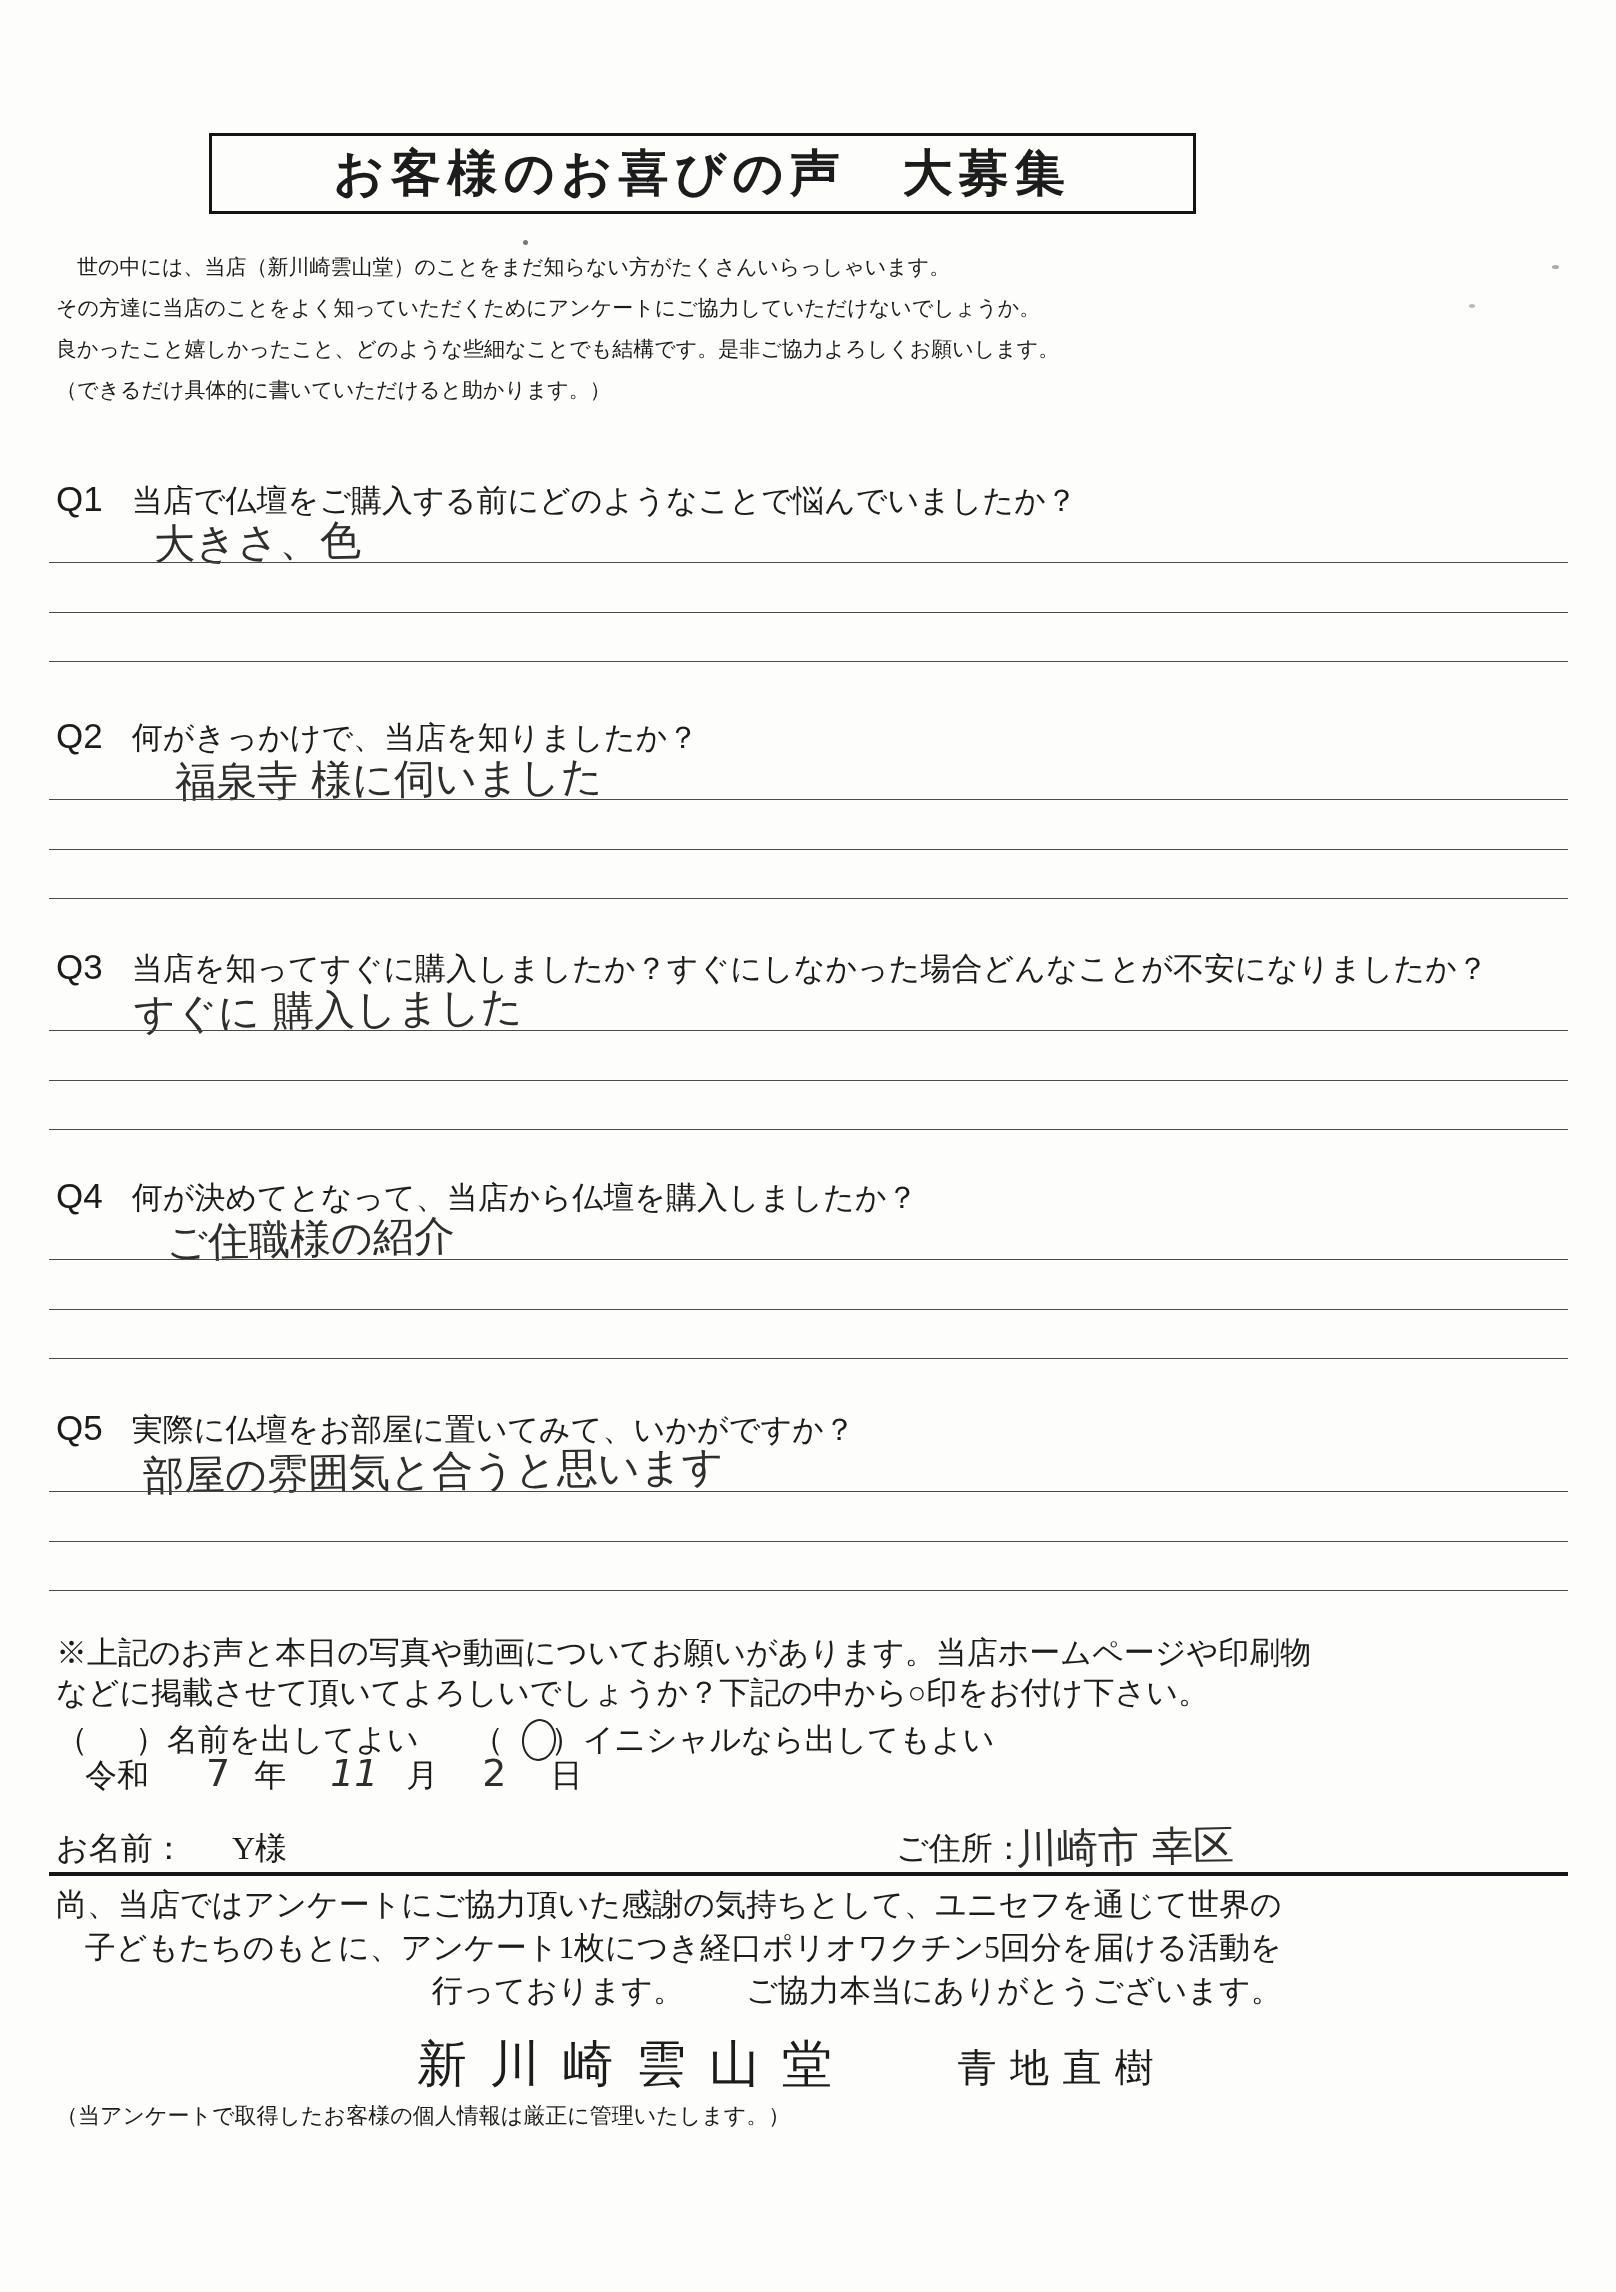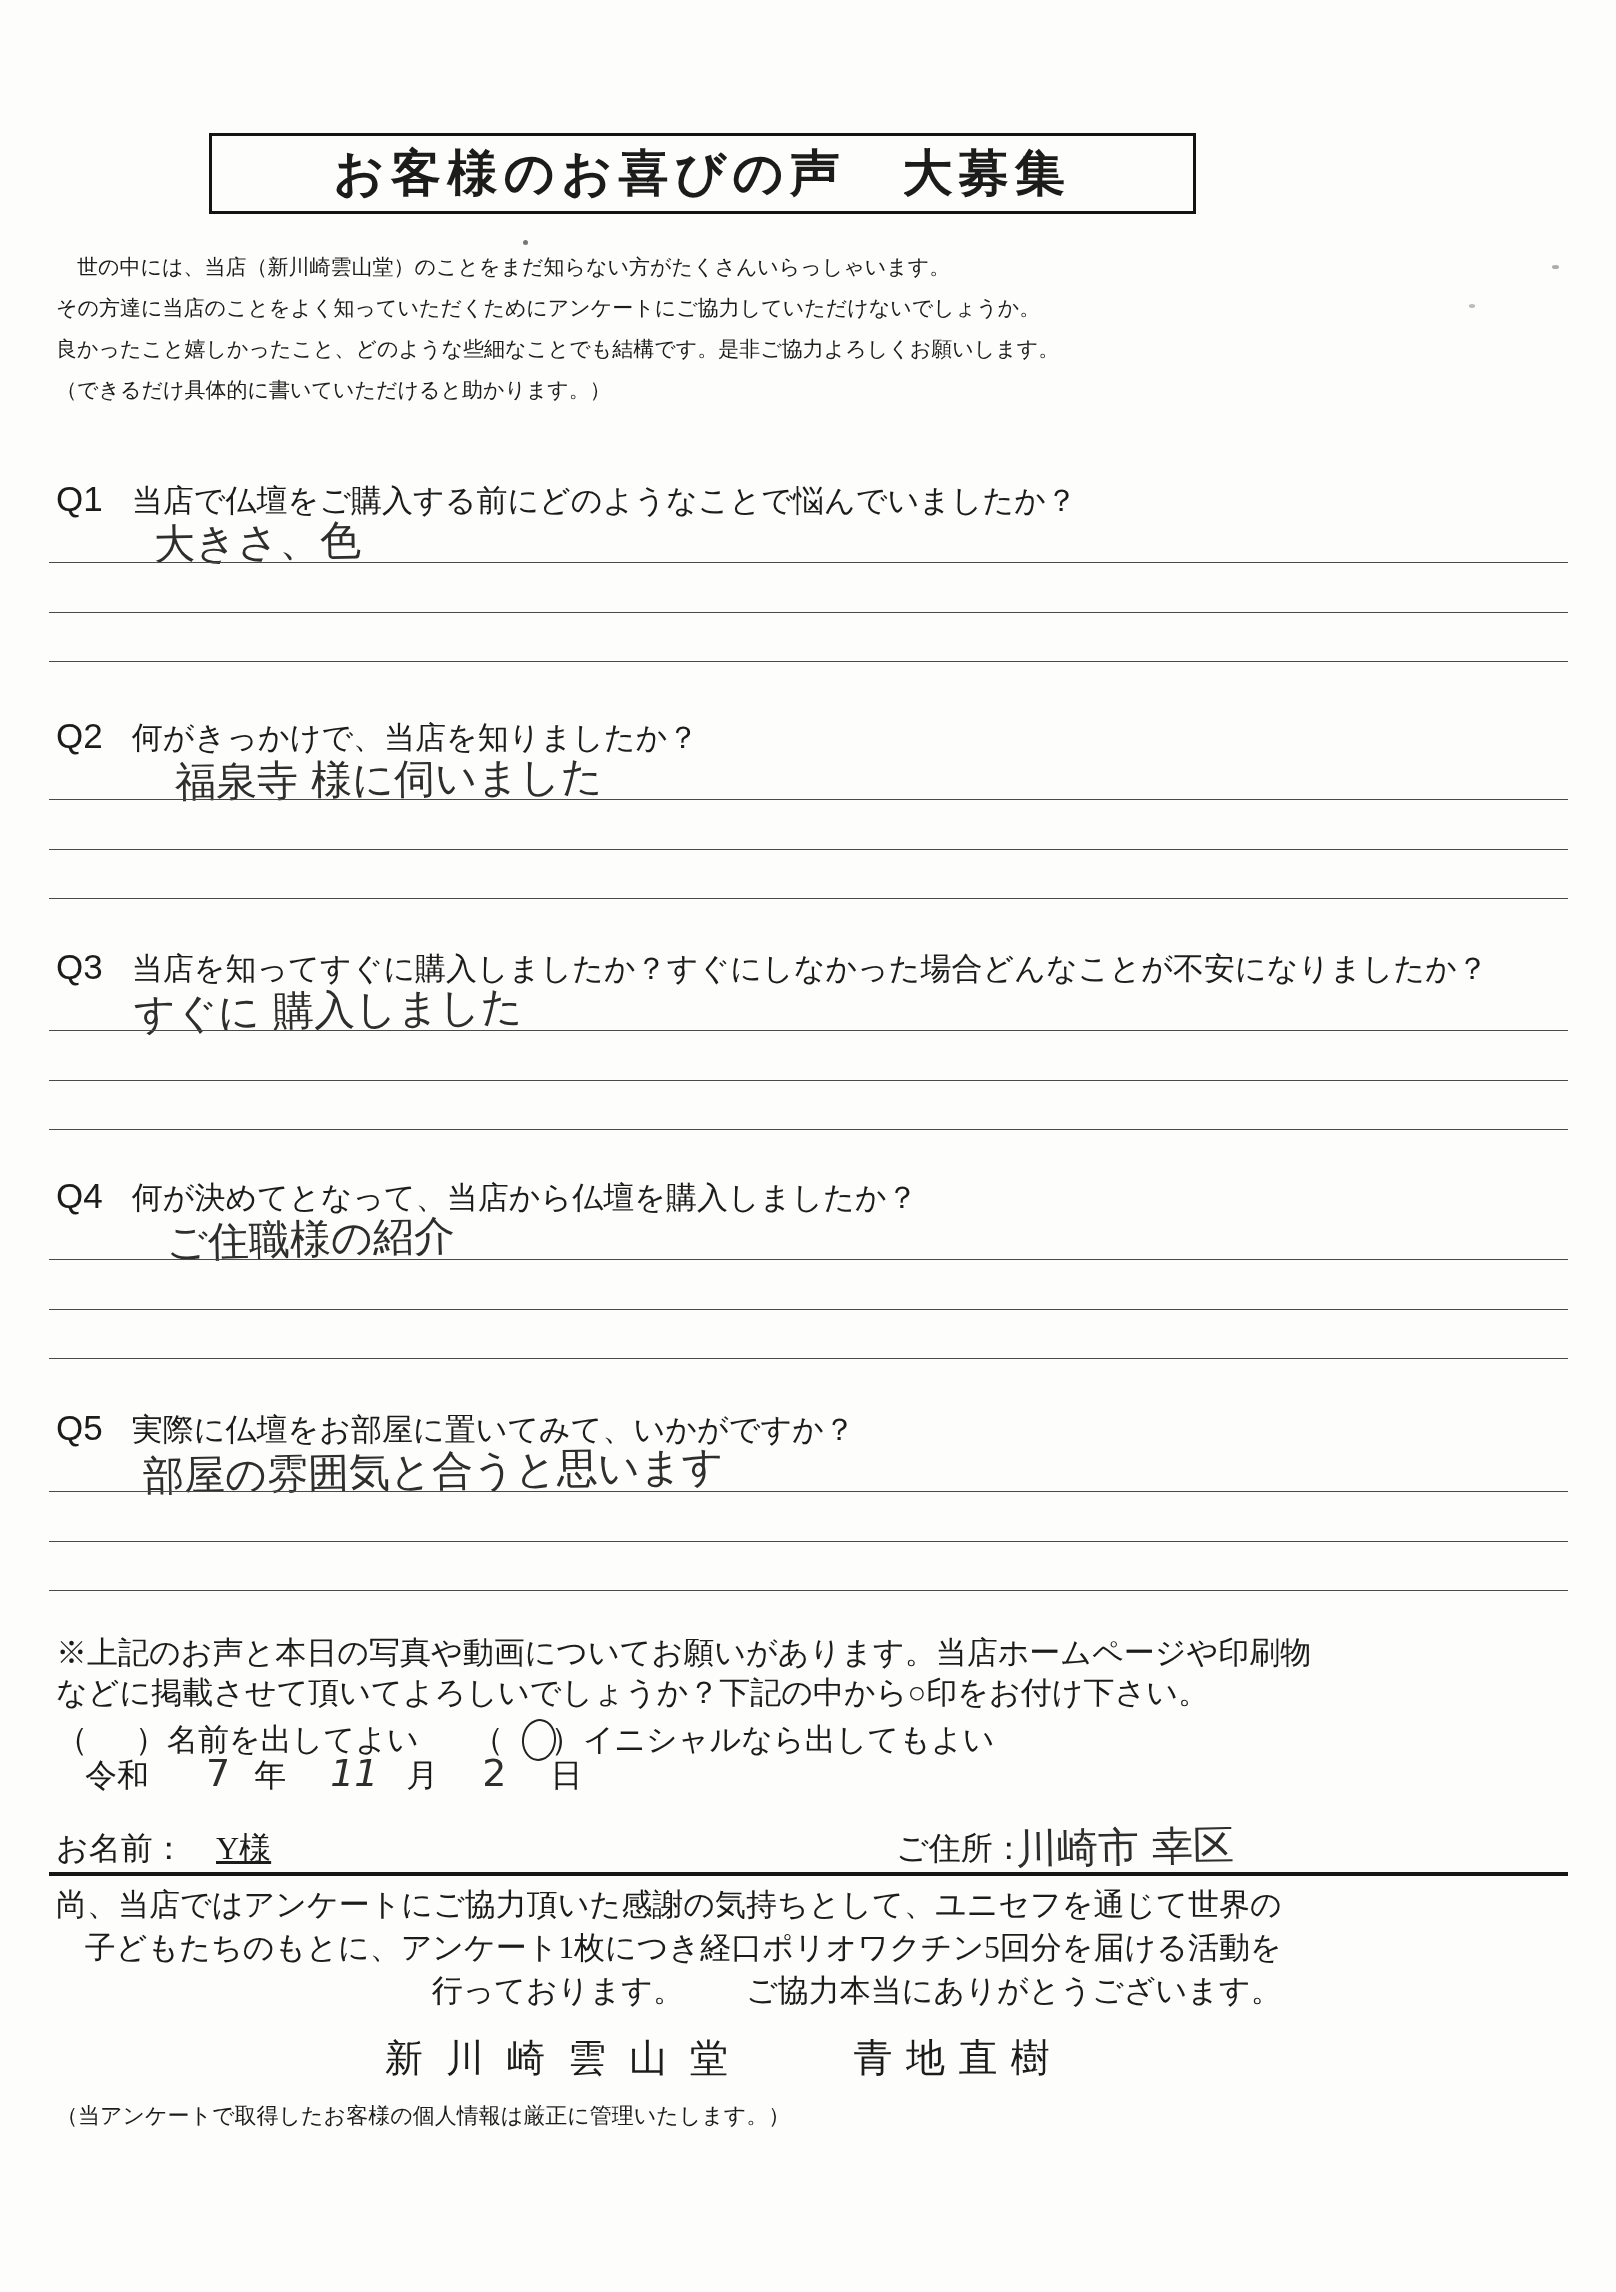--- a/index.html
+++ b/index.html
@@ -54,21 +54,21 @@
     position:relative;top:7.2px;left:5.4px;
   }
   .opt2{margin-left:53px;}
   .date-row{position:absolute;left:85px;top:1751px;font-size:32px;white-space:nowrap;}
   .date-row .hand{font-size:38px;}
   .sig-row{position:absolute;left:0;top:1827px;width:100%;height:45px;font-size:32px;}
   .sig-underline{position:absolute;left:49px;right:49px;top:1872px;border-bottom:4.5px solid #161616;}
   .thanks{position:absolute;left:56px;top:1883px;text-align:right;}
   .thanks .line{font-size:31px;line-height:43px;white-space:nowrap;}
   .shop-sig{position:absolute;left:385px;top:2031px;white-space:nowrap;}
-  .shop-name{font-size:38px;letter-spacing:23px;}
+  .shop-name{font-size:50px;letter-spacing:23px;margin-left:32px;}
   .owner-name{font-size:39px;letter-spacing:13.4px;margin-left:99px;}
   .privacy{position:absolute;left:56px;top:2101px;font-size:22px;white-space:nowrap;}
   
   .speck{position:absolute;background:#777;border-radius:50%;}
 </style>
 </head>
 <body>
 
 <div class="page">
 
@@ -150,21 +150,21 @@
     <span class="hand" style="margin-left:49px;">7</span>
     <span style="margin-left:16px;">年</span>
     <span class="hand" style="margin-left:36px;font-style:italic;">11</span>
     <span style="margin-left:19.7px;">月</span>
     <span class="hand" style="margin-left:36px;">2</span>
     <span style="margin-left:36px;">日</span>
   </div>
 
   <div class="sig-row">
     <span style="position:absolute;left:56px;">お名前：</span>
-    <span style="position:absolute;left:216px;text-decoration:underline;">Y様</span>
+    <span style="position:absolute;left:232px;">Y様</span>
     <span style="position:absolute;left:896px;">ご住所：</span>
     <span class="hand" style="position:absolute;left:1016px;top:-7.2px;font-size:41px;transform:rotate(-1deg);">川崎市 幸区</span>
   </div>
   <div class="sig-underline"></div>
 
   <div class="thanks">
     <div class="line">尚、当店ではアンケートにご協力頂いた感謝の気持ちとして、ユニセフを通じて世界の</div>
     <div class="line">子どもたちのもとに、アンケート1枚につき経口ポリオワクチン5回分を届ける活動を</div>
     <div class="line">行っております。　　ご協力本当にありがとうございます。</div>
   </div>

